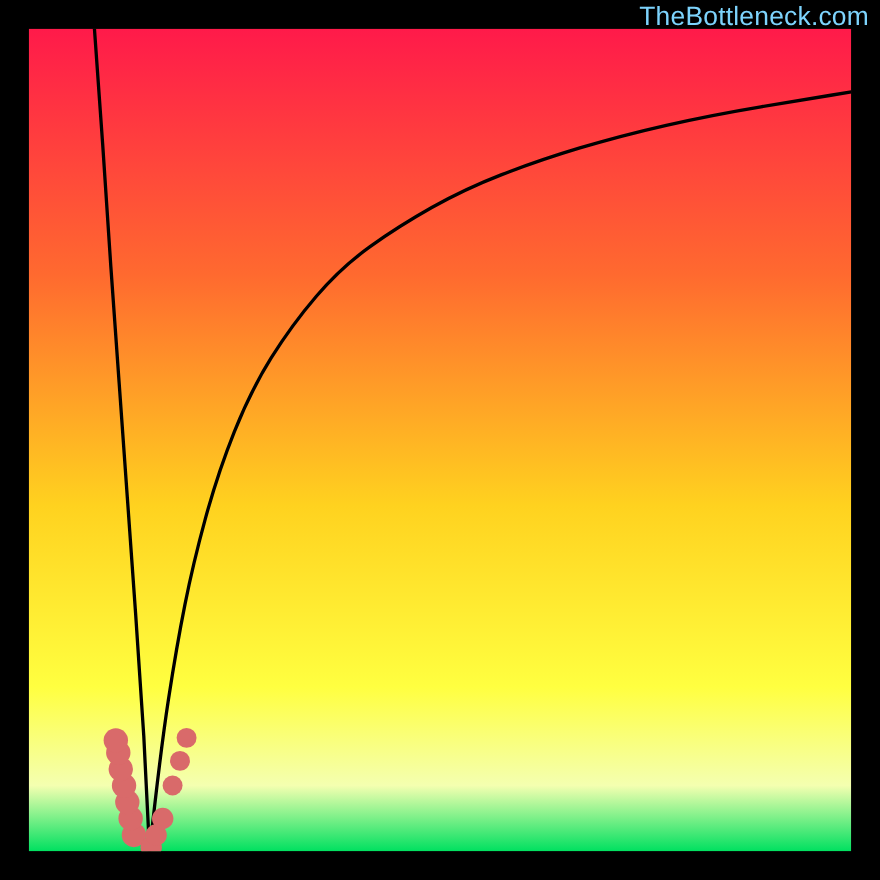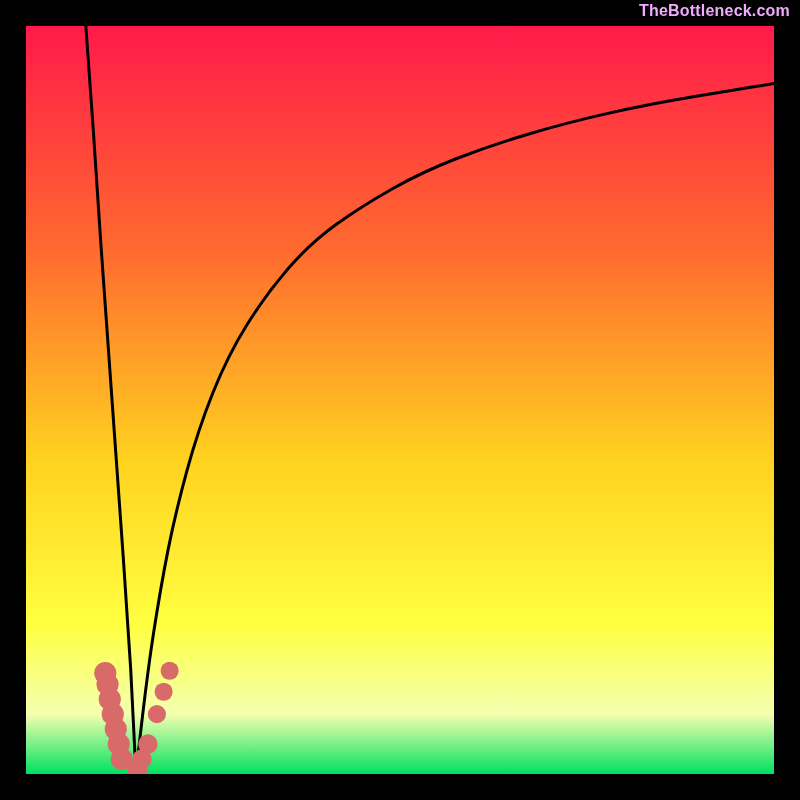--- a/index.html
+++ b/index.html
@@ -24,23 +24,23 @@
     left: 26px;
     top: 26px;
     width: 748px;
     height: 748px;
     overflow: hidden;
   }
   .watermark {
     position: absolute;
     top: 2px;
     right: 10px;
-    font-size: 16px;
-    font-weight: 700;
-    color: #f0abfc;
+    font-size: 24px;
+    font-weight: 400;
+    color: #7dd3fc;
     letter-spacing: 0.2px;
     font-family: Arial, Helvetica, sans-serif;
   }
   svg.curves {
     position: absolute;
     left: 0;
     top: 0;
   }
 </style>
 </head>

